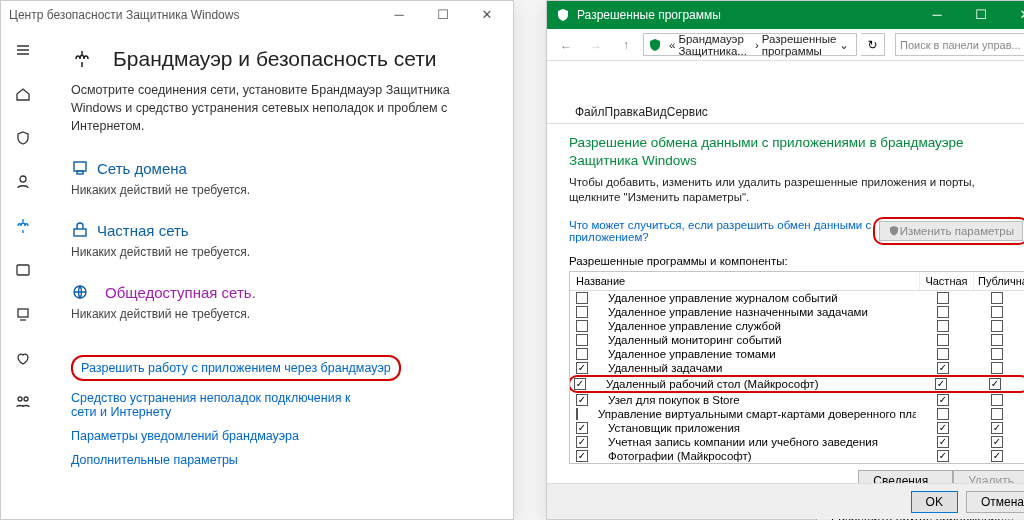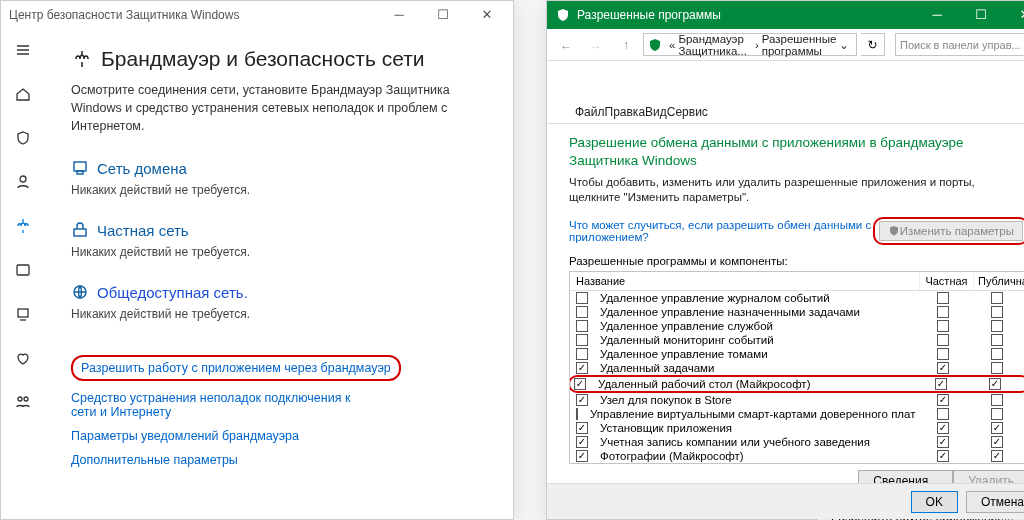--- a/index.html
+++ b/index.html
@@ -57,27 +57,27 @@
   display:flex;align-items:center;justify-content:center;
   color: #333;
   cursor: pointer;
 }
 .sidebar-item.active { color: #0078d7; }
 .left-content {
   flex: 1;
   padding: 18px 26px 10px 26px;
   overflow-y: auto;
 }
-.heading-row { display: flex; align-items: center; gap: 8px; margin-bottom: 10px; }
+.heading-row { display: flex; align-items: center; gap: 20px; margin-bottom: 10px; }
 .h1 { font-size: 21px; font-weight: 400; color: #222; }
 .desc { font-size: 12.5px; color: #333; line-height: 1.45; max-width: 400px; }
 .net-section { margin-top: 24px; }
 .net-head { display: flex; align-items: center; gap: 8px; }
 .net-head .title { color: #0c5ea5; font-size: 15px; }
-.net-head .public { color: #1d4ed8; }
+.net-head .public { color: #a21caf; margin-left: 8px; }
 .net-sub { font-size: 12px; color: #444; margin-top: 6px; }
 .left-links { margin-top: 34px; }
 .link { color: #0066cc; font-size: 12.5px; margin-bottom: 10px; cursor: pointer; }
 .link.highlight { border: 2px solid #d40000; border-radius: 12px; padding: 4px 8px; display: inline-block; }
 
 
 .addr-bar { display:flex; align-items:center; height: 32px; padding: 2px 6px; gap: 4px; border-bottom:1px solid #e0e0e0; }
 .nav-btn { width: 26px; height: 26px; display:flex;align-items:center;justify-content:center; color:#888; cursor:pointer; }
 .breadcrumb { flex: 1; border: 1px solid #c5c5c5; height: 23px; display:flex;align-items:center; font-size: 11.5px; padding: 0 4px; background:#fff; }
 .breadcrumb span { color:#222; }
@@ -98,21 +98,21 @@
 }
 .change-btn-wrap { border:2px solid #d40000; border-radius: 10px; padding: 2px 4px; }
 
 .list-label { font-size:11.5px; margin-bottom: 4px; }
 .table-wrap { border:1px solid #c5c5c5; }
 .thead { display:flex; background:#fff; border-bottom:1px solid #ddd; font-size:11px; }
 .th-name { flex:1; padding:3px 6px; border-right:1px solid #eee; }
 .th-col { width: 54px; padding:3px 4px; text-align:center; border-right:1px solid #eee; }
 .tbody { height: 172px; overflow-y: scroll; }
 .trow { display:flex; align-items:center; font-size:11.5px; padding: 1px 4px; }
-.trow .cell-name { flex:1; display:flex; align-items:center; gap:12px; padding-left:2px; overflow:hidden;text-overflow:ellipsis;white-space:nowrap; }
+.trow .cell-name { flex:1; display:flex; align-items:center; gap:20px; padding-left:2px; overflow:hidden;text-overflow:ellipsis;white-space:nowrap; }
 .trow .cell-col { width: 54px; display:flex; justify-content:center; }
 .chk { width: 12px; height: 12px; border:1px solid #555; display:inline-flex;align-items:center;justify-content:center; font-size:10px; background:#fff; }
 .trow.hl { border:2px solid #d40000; border-radius: 10px; margin: 0 -2px; padding: 1px 6px 1px 2px; }
 .below-table { display:flex; justify-content:flex-end; gap:0; margin-top:6px; }
 .btn { border:1px solid #adadad; background:#e9e9e9; padding:3px 14px; font-size:12px; cursor:pointer; }
 .btn:disabled, .btn.disabled { color:#999; cursor:default; }
 .another-row { display:flex; justify-content:flex-end; margin-top: 14px; }
 .bottom-bar { position:absolute; bottom:0; left:0; right:0; height:36px; background:#efefef; border-top:1px solid #ddd; display:flex; align-items:center; justify-content:flex-end; gap:8px; padding:0 12px; }
 
 svg { display:block; }

